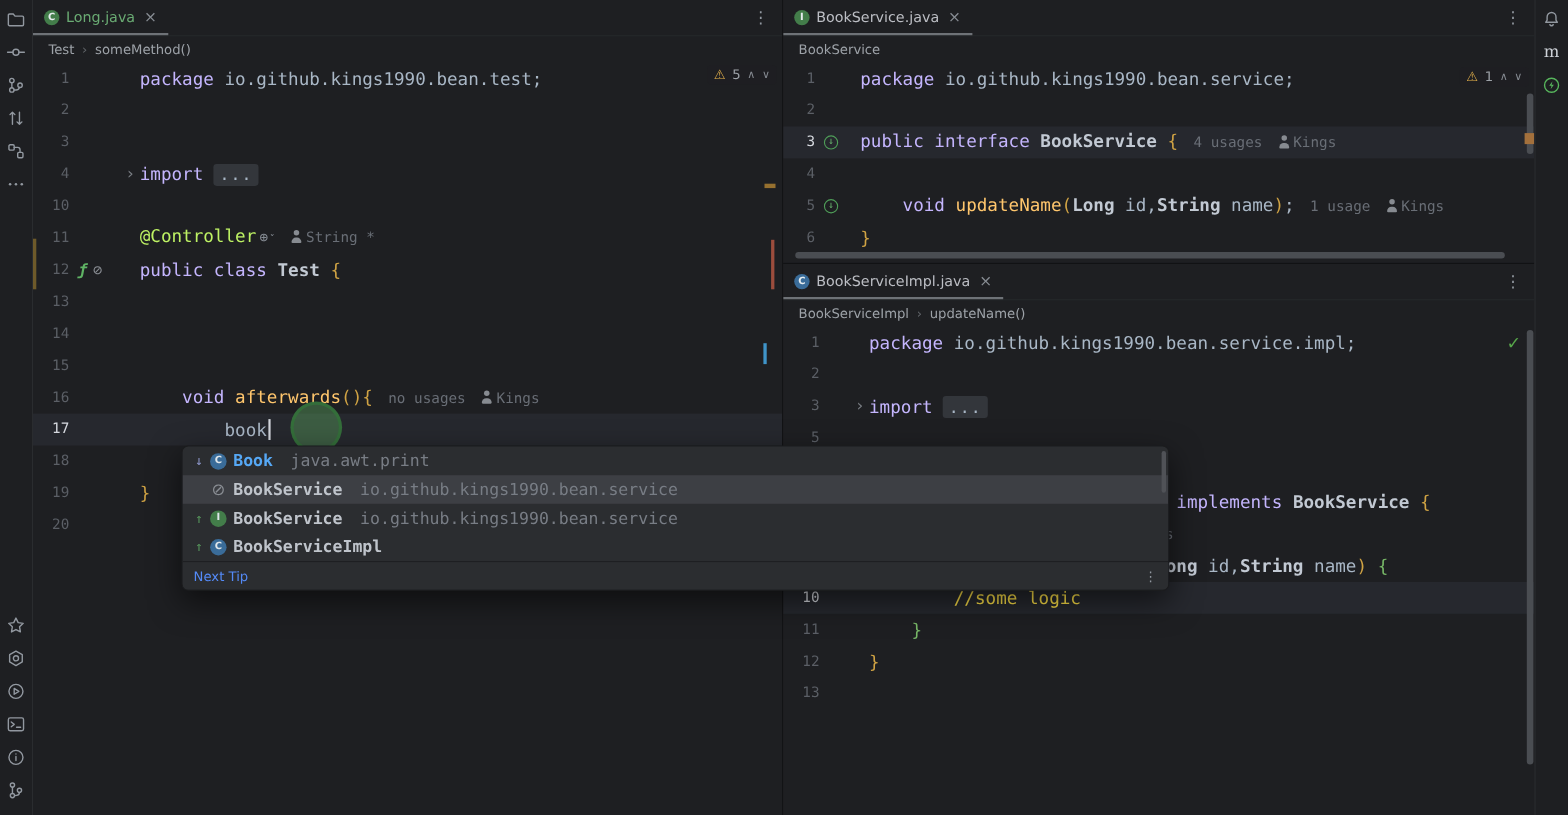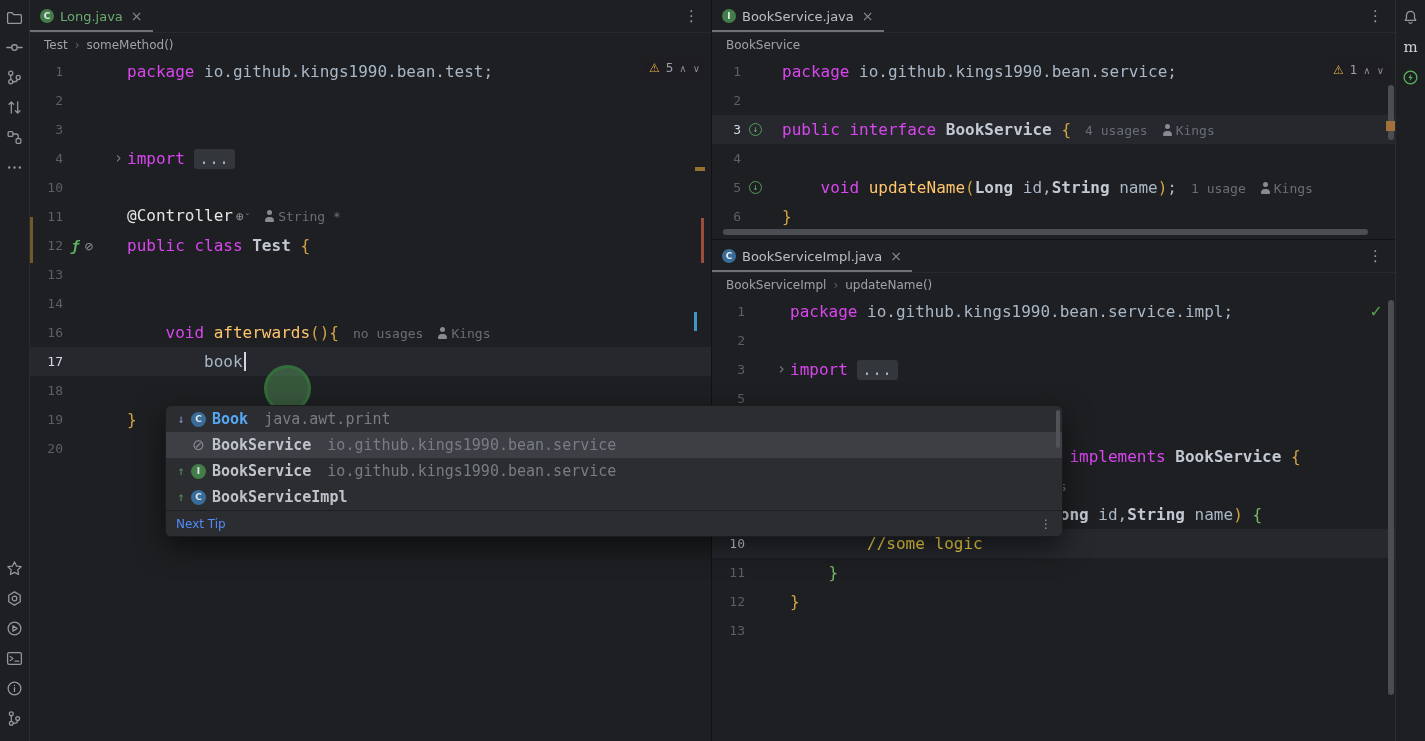--- a/index.html
+++ b/index.html
@@ -45,22 +45,22 @@
 .code-row.current{background:#26282e}
 .ln{flex:none;text-align:right;color:#5b5f66;font-size:13px}
 .code-row.current .ln{color:#d5d8de}
 .gslot{flex:none;display:flex;align-items:center;gap:5px;padding-left:8px;padding-right:4px}
 .fold-arrow{margin-left:auto;color:#787c82;font-size:15px}
 .src{flex:1;white-space:pre;overflow:hidden}
 #pane-left .ln{width:33px}   #pane-left .gslot{width:64px}
 #pane-rt .ln{width:29px}     #pane-rt .gslot{width:41px}
 #pane-rb .ln{width:33px}     #pane-rb .gslot{width:45px}
 
-.tok-kw{color:#d946ef}.tok-pl{color:#a9b7c6}.tok-cls{color:#c2c9d3;font-weight:bold}
-.tok-mth{color:#ffc66d}.tok-ann{color:#e5e5e5}.tok-cmt{color:#fde047}
+.tok-kw{color:#c4b5fd}.tok-pl{color:#a9b7c6}.tok-cls{color:#c2c9d3;font-weight:bold}
+.tok-mth{color:#ffc66d}.tok-ann{color:#bef264}.tok-cmt{color:#fde047}
 .tok-br{color:#d0a344}.tok-brg{color:#77b767}
 .tok-fold{background:#33363b;border-radius:3px;padding:0 5px;color:#a9b7c6;display:inline-block;
           height:20px;line-height:20px;font-size:15px;letter-spacing:1px}
 .tok-inl{color:#696e76;font-size:13px;margin-left:14px}
 .tok-auth{color:#696e76;font-size:13px;margin-left:3px}
 .tok-glb{color:#848a92;font-size:13px;margin-left:3px}
 .tok-glbc{color:#848a92;font-size:9px;margin-left:1px}
 .person{display:inline-block;width:11px;height:12px;position:relative;margin-left:14px;vertical-align:-1px}
 .person::before{content:"";position:absolute;top:0;left:3px;width:5px;height:5px;border-radius:50%;background:#878b91}
 .person::after{content:"";position:absolute;bottom:0;left:1px;width:9px;height:5px;
@@ -248,20 +248,25 @@
         <span class="ln">13</span>
         <span class="gslot"></span>
         <span class="src"></span>
       </div>
       <div class="code-row">
         <span class="ln">14</span>
         <span class="gslot"></span>
         <span class="src"></span>
       </div>
       <div class="code-row">
+        <span class="ln">15</span>
+        <span class="gslot"></span>
+        <span class="src"></span>
+      </div>
+      <div class="code-row">
         <span class="ln">16</span>
         <span class="gslot"></span>
         <span class="src"><span class="tok-pl">    </span><span class="tok-kw">void</span><span class="tok-pl"> </span><span class="tok-mth">afterwards</span><span class="tok-br">(){</span><span class="tok-inl">no usages</span><span class="person"></span><span class="tok-auth">Kings</span></span>
       </div>
       <div class="code-row current">
         <span class="ln">17</span>
         <span class="gslot"></span>
         <span class="src"><span class="tok-pl">        book</span><span class="caret"></span></span>
       </div>
       <div class="code-row">

